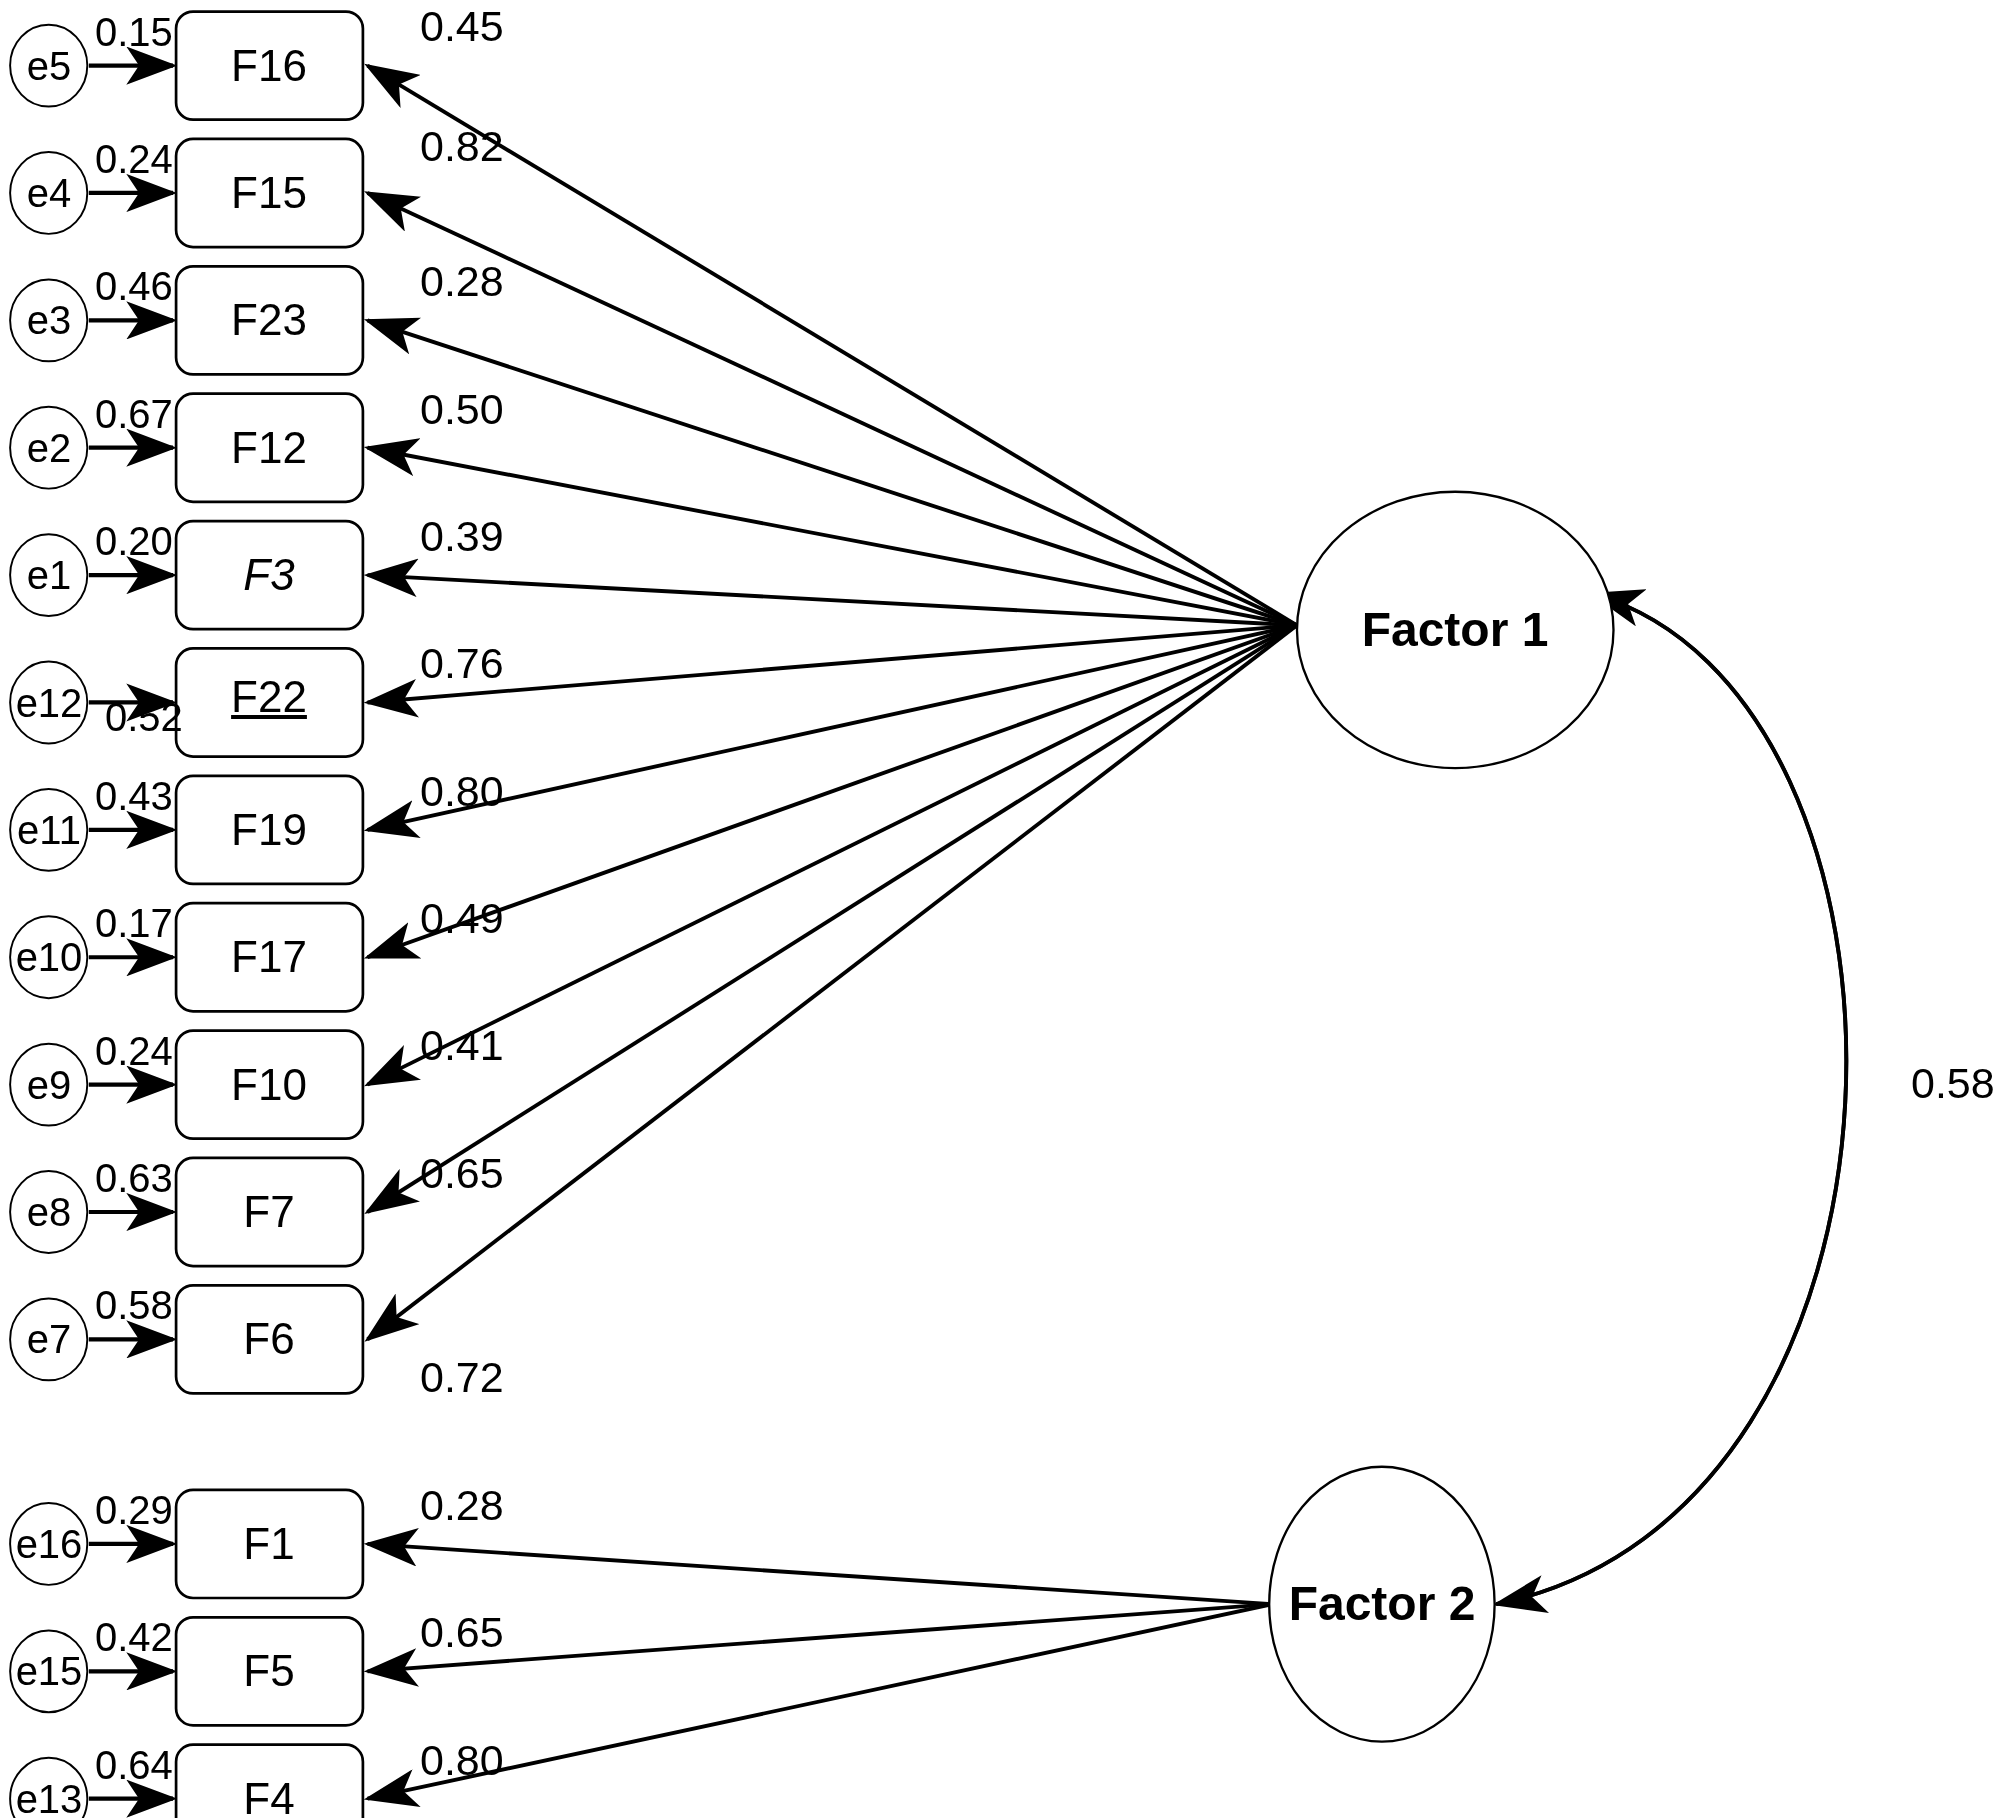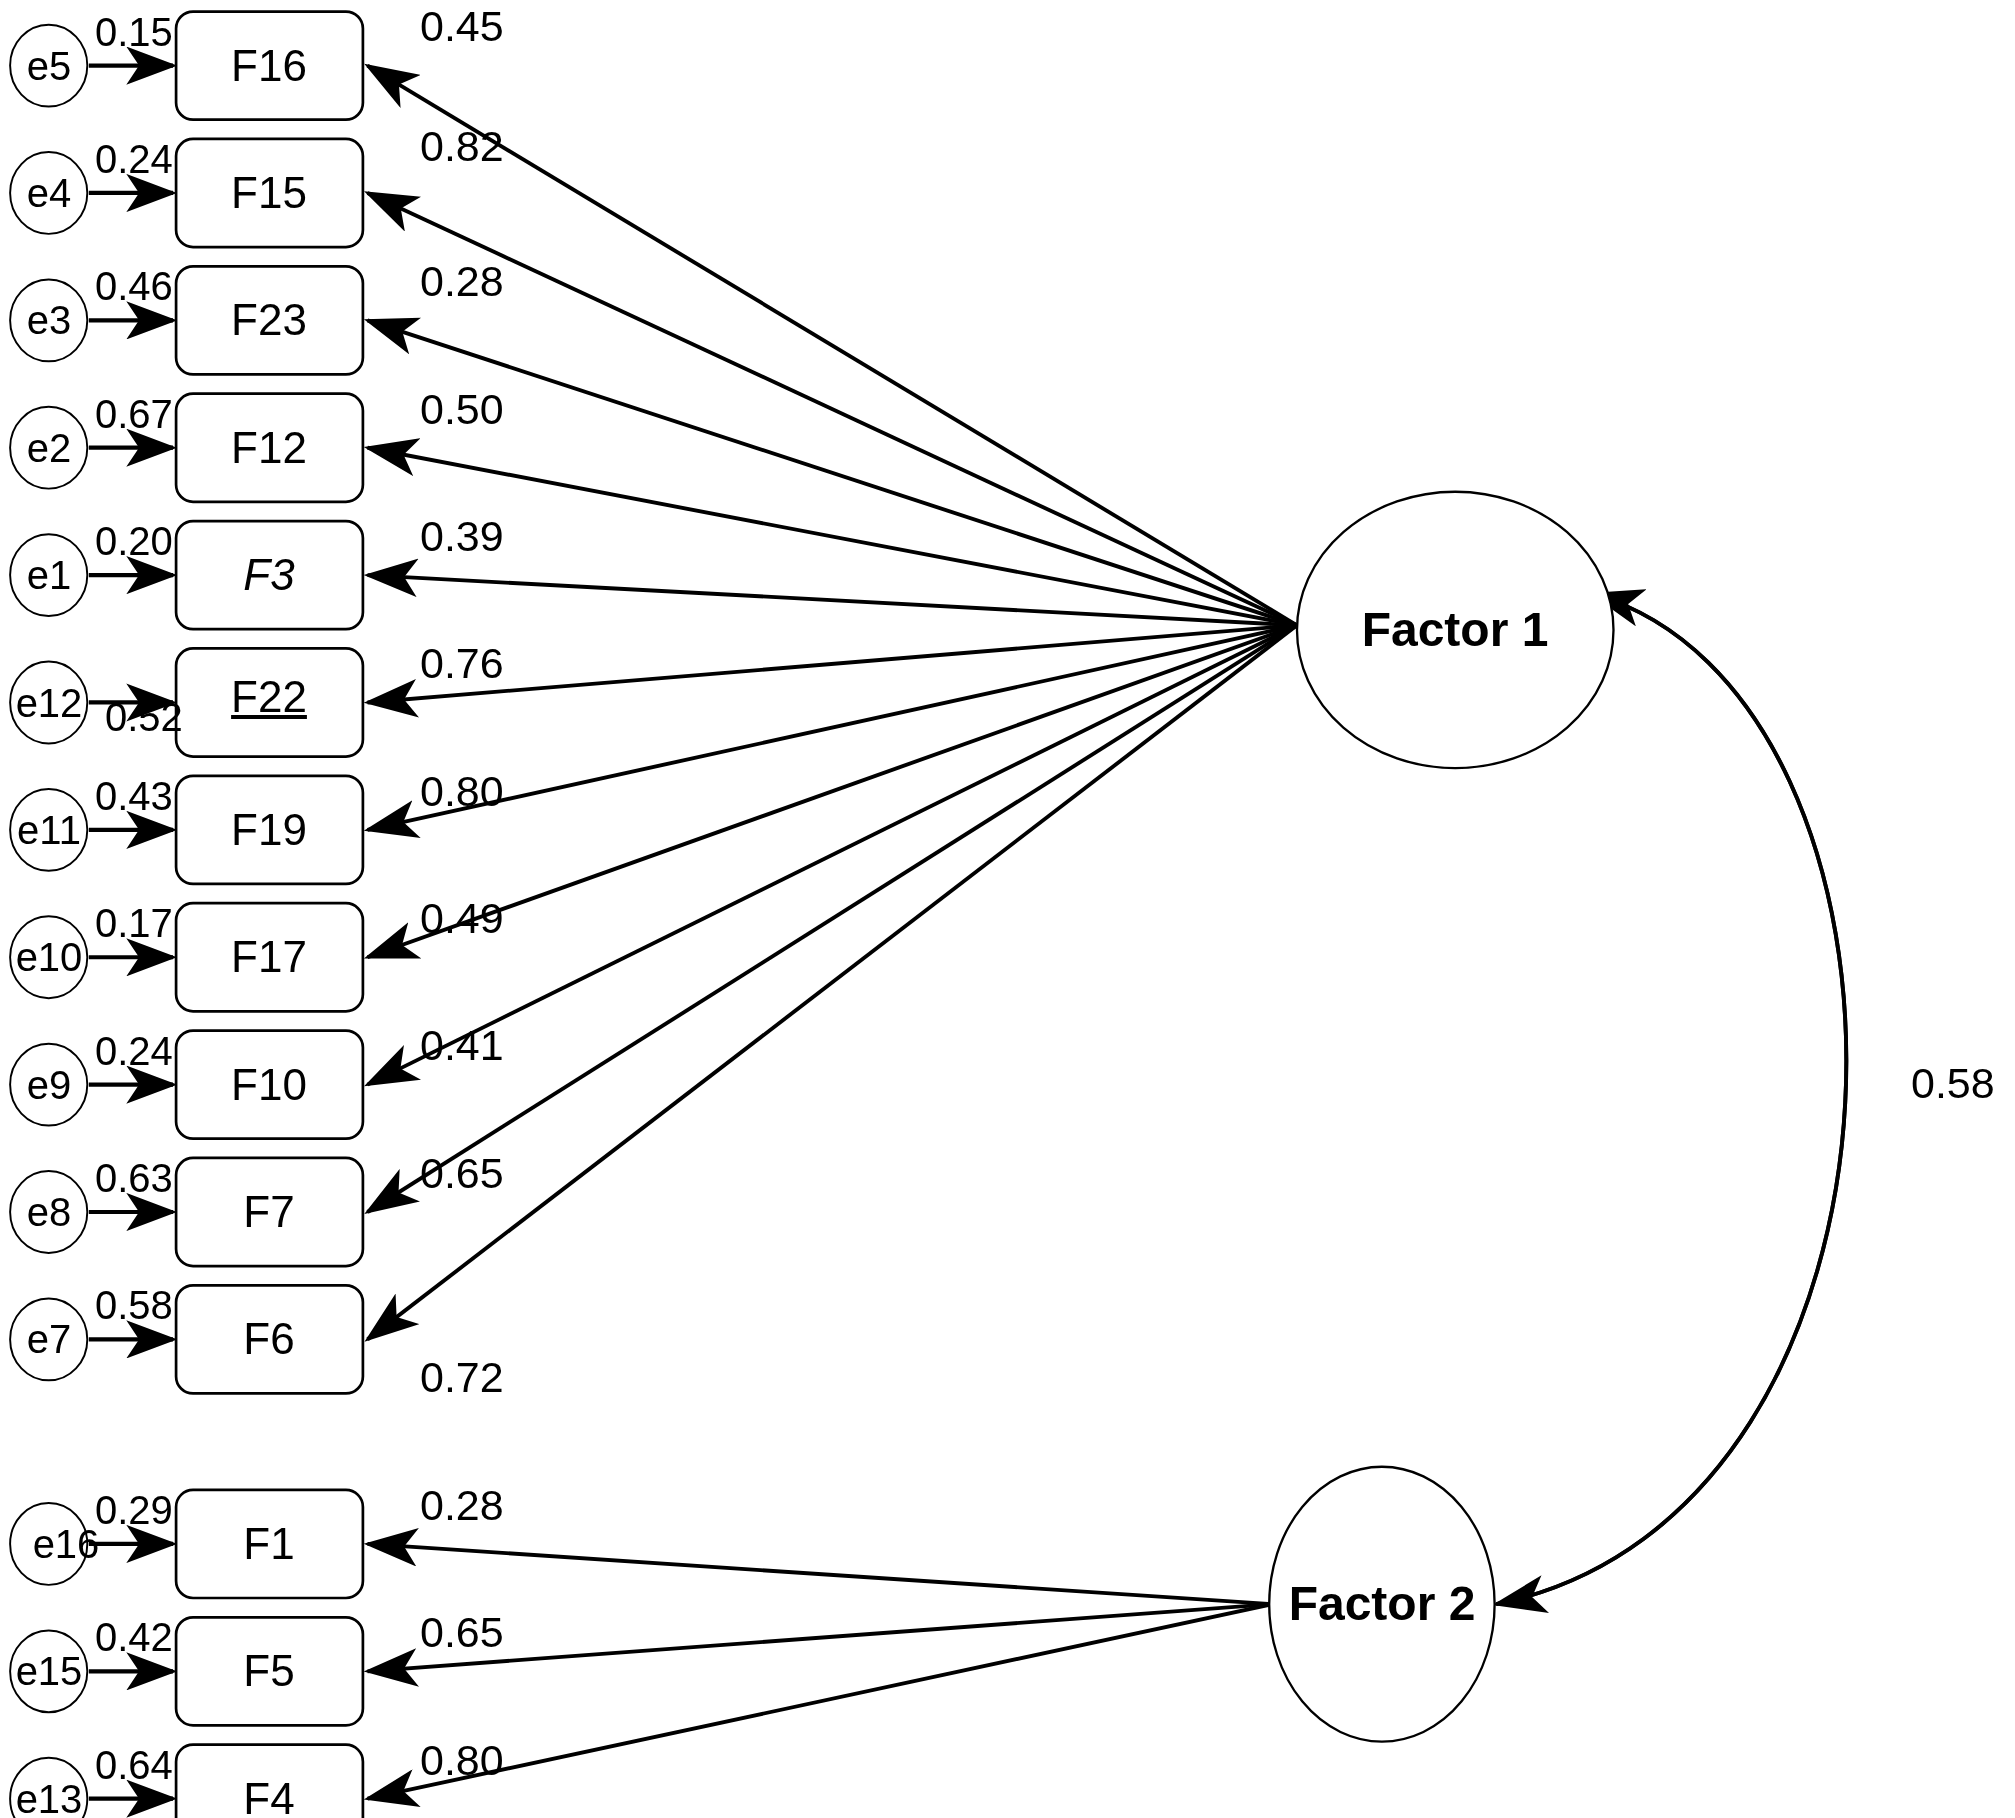--- a/index.html
+++ b/index.html
@@ -142,21 +142,21 @@
       <div class="lbl indicator-label" style="left: 269px; top: 1085px; transform: translate(-50%, -50%);">F10</div>
       <div class="lbl path-label" style="left: 420px; top: 1024px;">0.41</div>
       <div class="lbl err-label" style="left: 49px; top: 1212px; transform: translate(-50%, -50%);">e8</div>
       <div class="lbl err-label" style="left: 95px; top: 1158px;">0.63</div>
       <div class="lbl indicator-label" style="left: 269px; top: 1212px; transform: translate(-50%, -50%);">F7</div>
       <div class="lbl path-label" style="left: 420px; top: 1152px;">0.65</div>
       <div class="lbl err-label" style="left: 49px; top: 1339px; transform: translate(-50%, -50%);">e7</div>
       <div class="lbl err-label" style="left: 95px; top: 1285px;">0.58</div>
       <div class="lbl indicator-label" style="left: 269px; top: 1339px; transform: translate(-50%, -50%);">F6</div>
       <div class="lbl path-label" style="left: 420px; top: 1356px;">0.72</div>
-      <div class="lbl err-label" style="left: 66px; top: 1544px; transform: translate(-50%, -50%);">e16</div>
+      <div class="lbl err-label" style="left: 49px; top: 1544px; transform: translate(-50%, -50%);">e16</div>
       <div class="lbl err-label" style="left: 95px; top: 1490px;">0.29</div>
       <div class="lbl indicator-label" style="left: 269px; top: 1544px; transform: translate(-50%, -50%);">F1</div>
       <div class="lbl path-label" style="left: 420px; top: 1484px;">0.28</div>
       <div class="lbl err-label" style="left: 49px; top: 1671px; transform: translate(-50%, -50%);">e15</div>
       <div class="lbl err-label" style="left: 95px; top: 1617px;">0.42</div>
       <div class="lbl indicator-label" style="left: 269px; top: 1671px; transform: translate(-50%, -50%);">F5</div>
       <div class="lbl path-label" style="left: 420px; top: 1611px;">0.65</div>
       <div class="lbl err-label" style="left: 49px; top: 1799px; transform: translate(-50%, -50%);">e13</div>
       <div class="lbl err-label" style="left: 95px; top: 1745px;">0.64</div>
       <div class="lbl indicator-label" style="left: 269px; top: 1799px; transform: translate(-50%, -50%);">F4</div>

